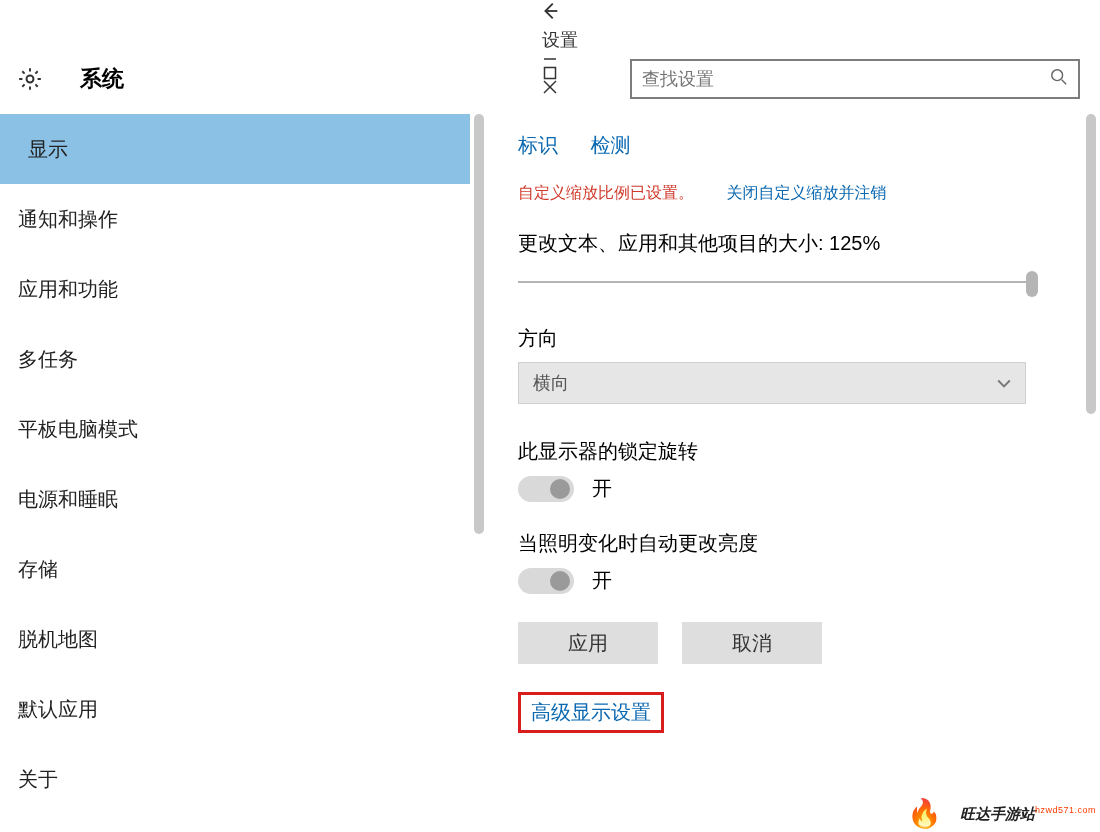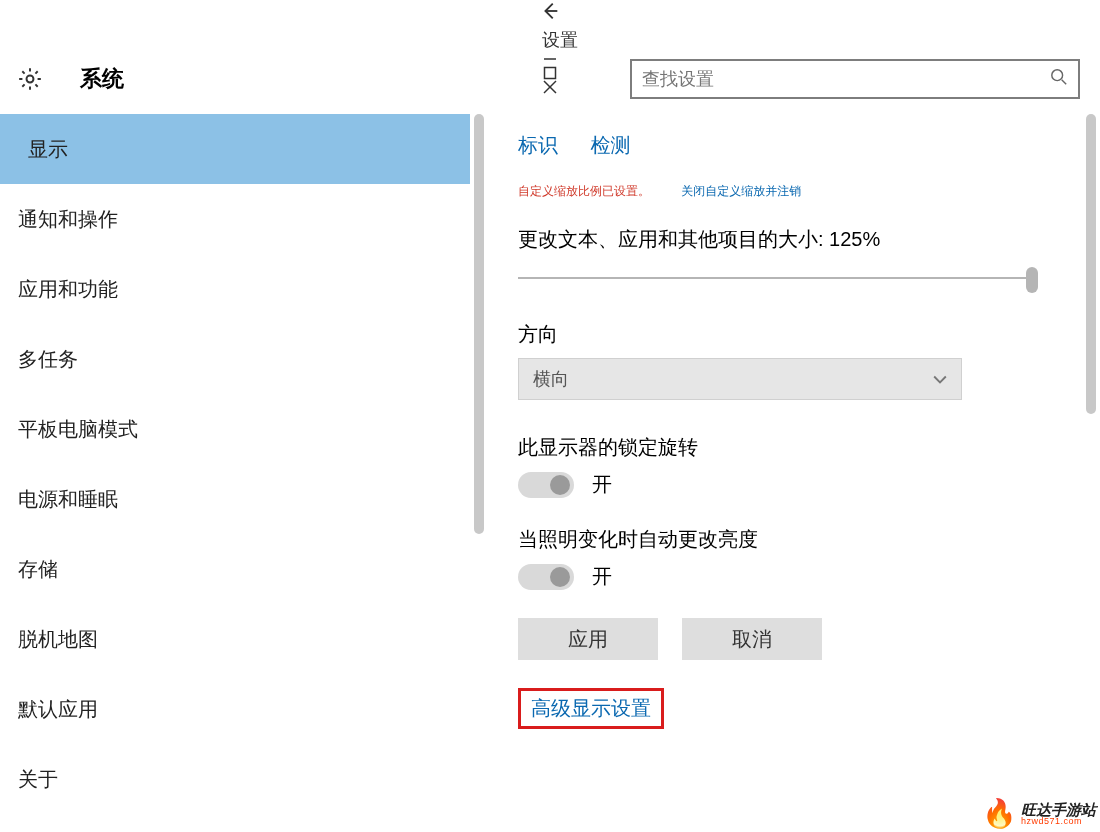--- a/index.html
+++ b/index.html
@@ -33,53 +33,53 @@
   .vscroll { width: 18px; background: #fff; position: relative; border-left: 0; }
   .vscroll .track { position: absolute; top: 0; bottom: 0; left: 0; right: 0; }
   .vscroll .thumb { position: absolute; left: 4px; right: 4px; border-radius: 5px; background: #c8c8c8; }
 
   .content { flex: 1; padding: 18px 30px 0 30px; position: relative; overflow: hidden; }
   .content-inner { width: 540px; }
 
   .linkrow { margin-bottom: 24px; }
   .linkrow a { color: #0a68b0; font-size: 20px; margin-right: 28px; text-decoration: none; }
 
-  .statusrow { margin-bottom: 26px; font-size: 12px; }
+  .statusrow { margin-bottom: 26px; font-size: 16px; }
   .statusrow .red { color: #d03a2b; margin-right: 28px; }
   .statusrow .blue { color: #0a68b0; }
 
   .scalelabel { font-size: 20px; margin-bottom: 10px; }
   .slider { position: relative; width: 520px; height: 30px; margin-bottom: 28px; }
   .slider .track { position: absolute; top: 14px; left: 0; right: 0; height: 2px; background: #b5b5b5; }
   .slider .thumb { position: absolute; right: 0; top: 4px; width: 12px; height: 26px; border-radius: 6px; background: #b5b5b5; }
 
   .seclabel { font-size: 20px; margin-bottom: 10px; }
 
-  .dropdown { width: 444px; height: 42px; background: #e6e6e6; border: 1px solid #d0d0d0; display: flex; align-items: center; padding: 0 14px; font-size: 18px; color: #555; margin-bottom: 34px; }
+  .dropdown { width: 508px; height: 42px; background: #e6e6e6; border: 1px solid #d0d0d0; display: flex; align-items: center; padding: 0 14px; font-size: 18px; color: #555; margin-bottom: 34px; }
   .dropdown .spacer { flex: 1; }
   .dropdown .chev { color: #777; }
 
   .togglerow { display: flex; align-items: center; margin-bottom: 28px; margin-top: 6px; }
   .toggle { width: 56px; height: 26px; border-radius: 13px; background: #d9d9d9; position: relative; margin-right: 18px; }
   .toggle .knob { position: absolute; width: 20px; height: 20px; border-radius: 50%; background: #9a9a9a; top: 3px; right: 4px; }
   .togglelabel { font-size: 20px; }
 
   .btnrow { display: flex; gap: 24px; margin-top: 6px; margin-bottom: 28px; }
   .btn { width: 140px; height: 42px; background: #dedede; border: none; font-size: 20px; color: #333; display: flex; align-items: center; justify-content: center; }
 
   .advlink-box { display: inline-block; border: 3px solid #d91c1c; padding: 4px 10px; }
   .advlink { color: #0a68b0; font-size: 20px; }
 
   .right-scroll { position: absolute; right: 0; top: 0; bottom: 0; width: 18px; }
   .right-scroll .thumb { position: absolute; left: 4px; right: 4px; border-radius: 5px; background: #c8c8c8; }
 
   
   .watermark { position: absolute; right: 4px; bottom: 2px; display: flex; align-items: center; gap: 4px; }
   .watermark .flame { color: #ff3b00; font-size: 28px; }
-  .watermark .wtxt { display: flex; flex-direction: column; line-height: 1; }
+  .watermark .wtxt { display: flex; flex-direction: row; line-height: 1; margin-left: 14px; }
   .watermark .wtxt .t1 { font-size: 15px; font-weight: bold; font-style: italic; color: #222; }
   .watermark .wtxt .t2 { font-size: 9px; color: #ff3b00; letter-spacing: 0.5px; }
 </style>
 </head>
 <body>
 
 <div class="titlebar">
   <div class="back">
     <svg viewBox="0 0 24 24" width="22" height="22">
         <path d="M15 4 L7 12 L15 20" stroke="#333" stroke-width="2" fill="none"></path>

